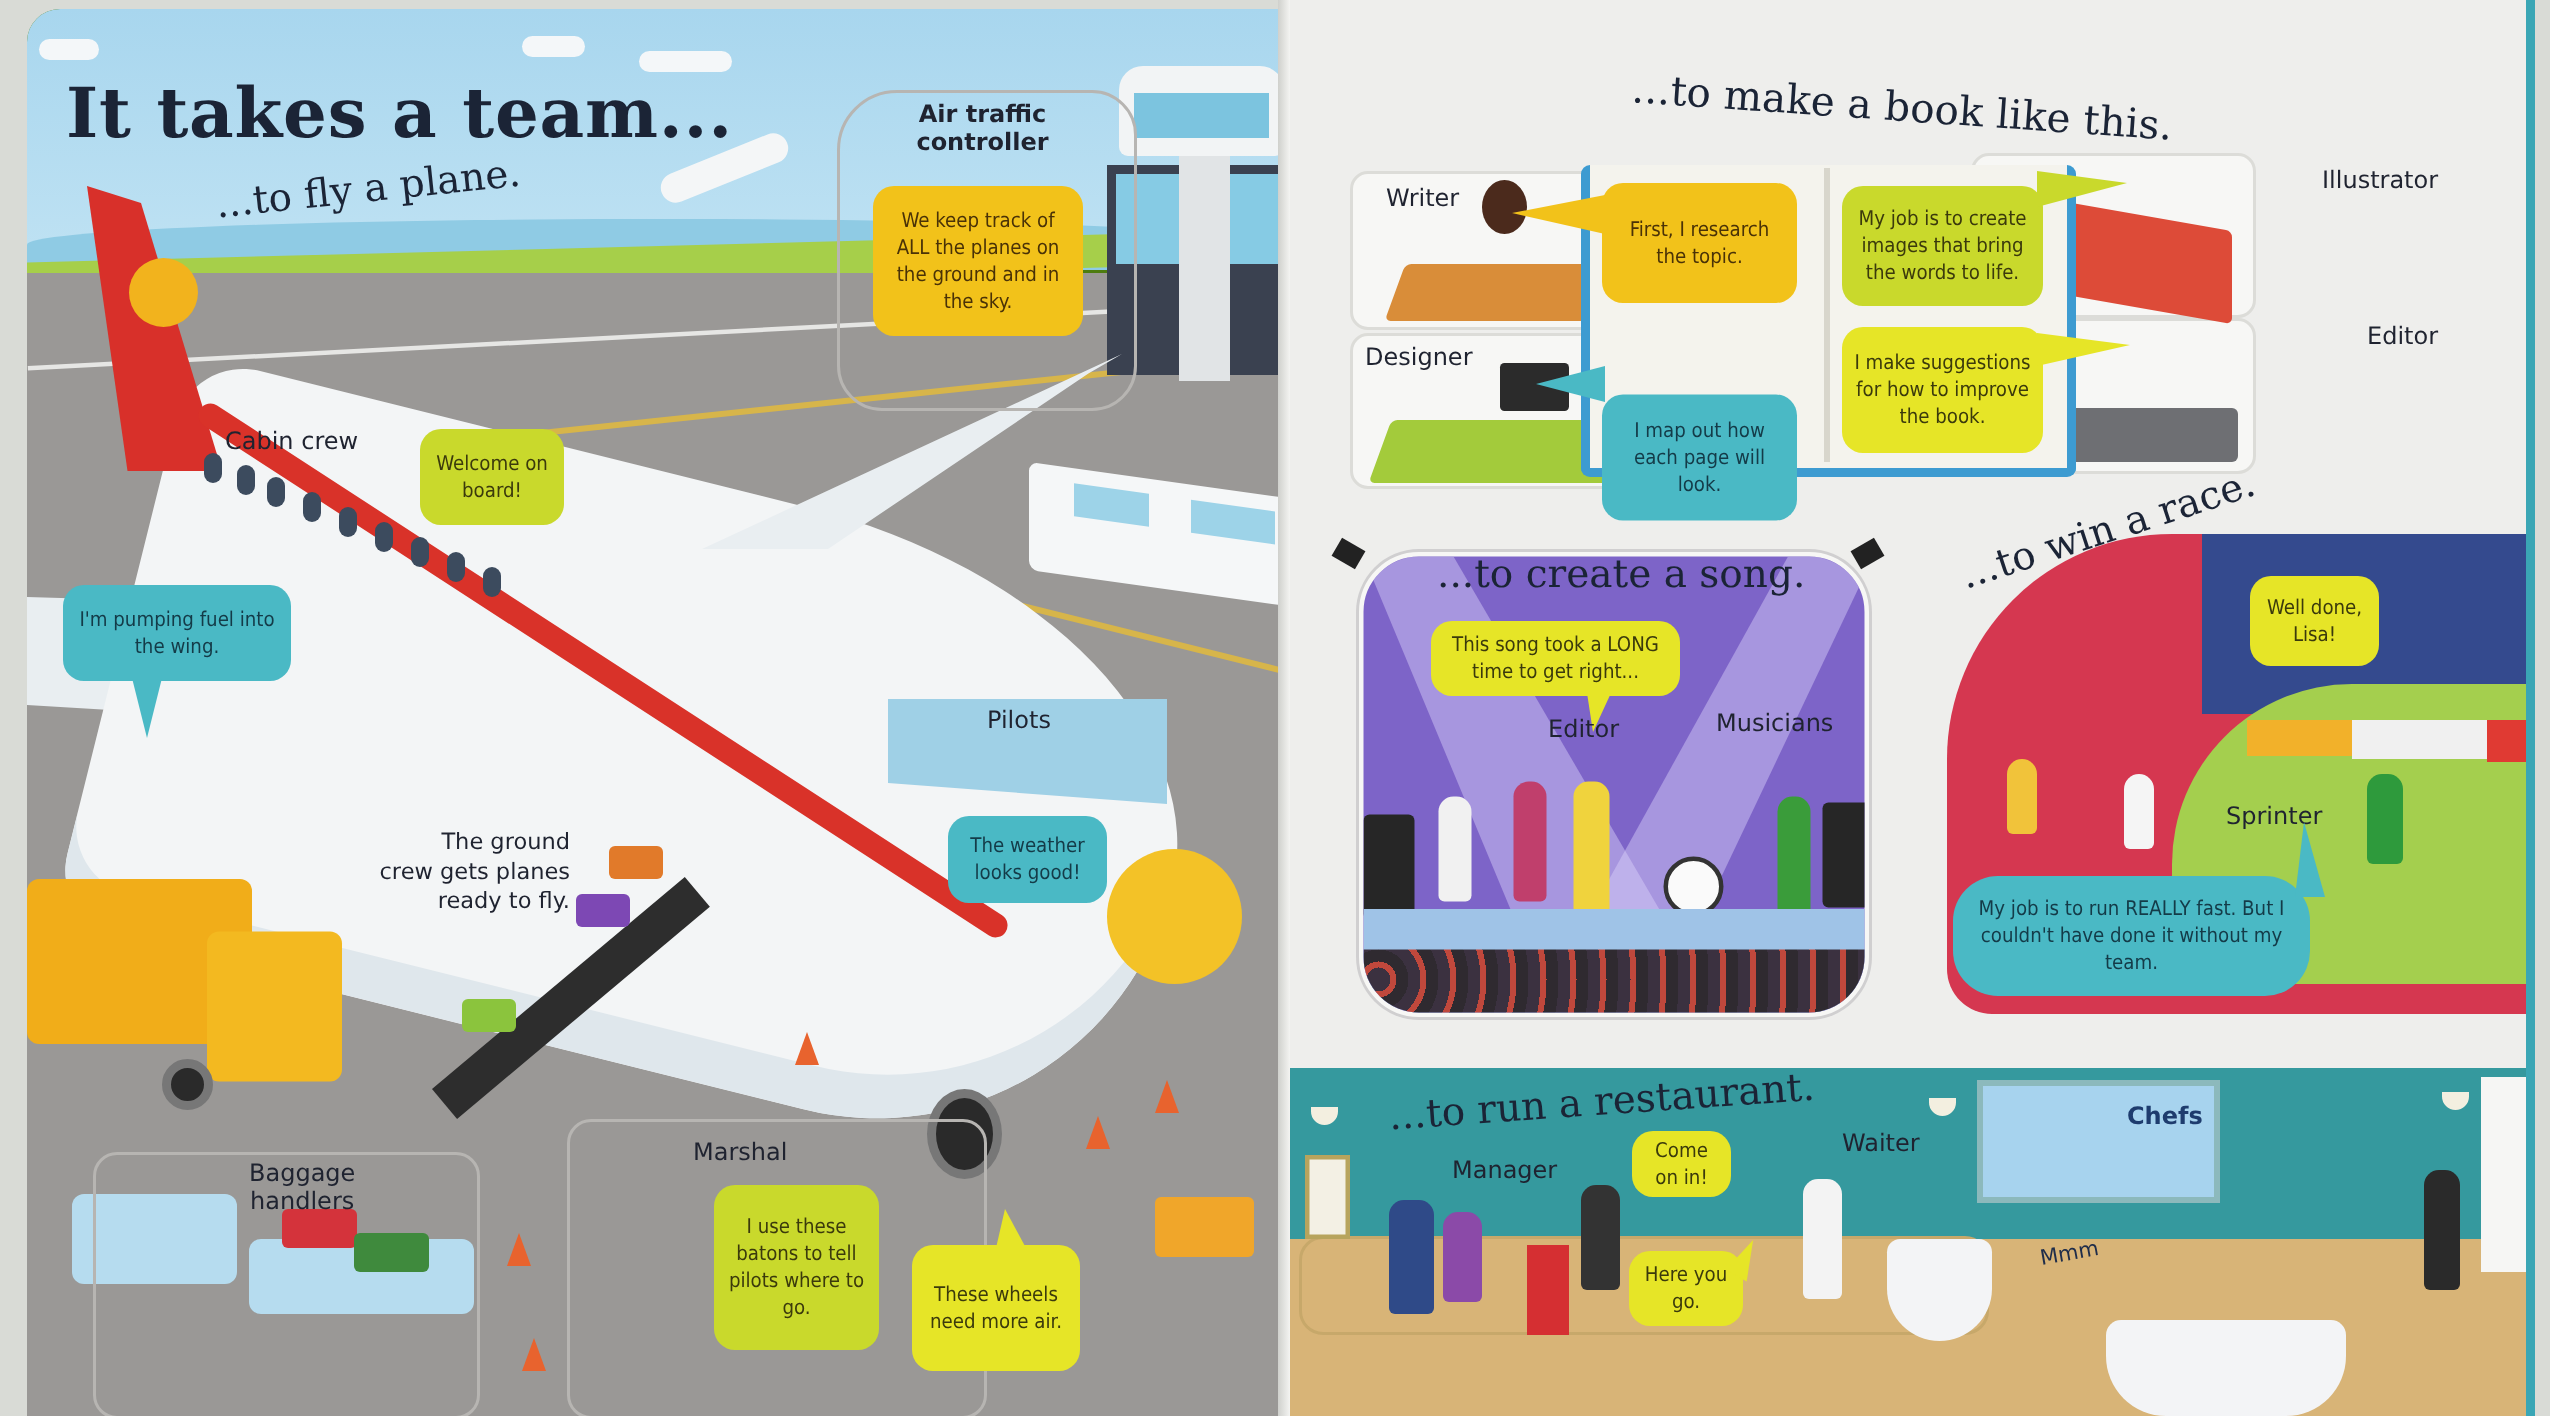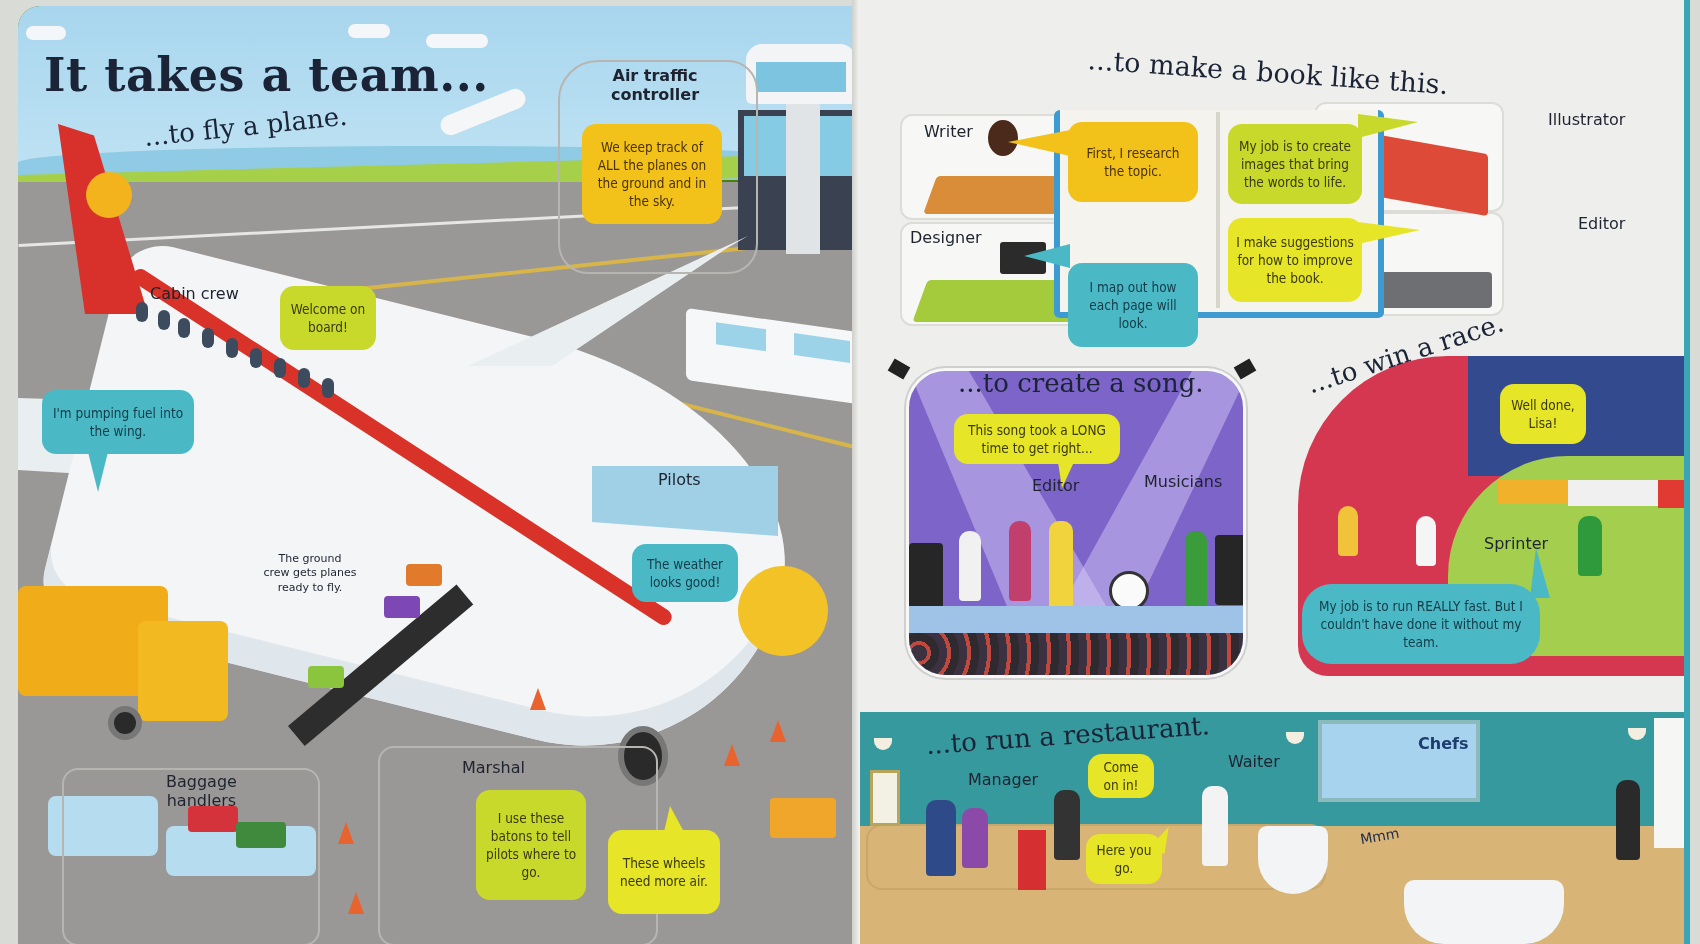--- a/index.html
+++ b/index.html
@@ -160,21 +160,21 @@
   <div class="bubble b-yellow" style="left:564px;top:118px;width:140px;height:100px;">We keep track of ALL the planes on the ground and in the sky.</div>
 
   <div class="abs lbl" style="left:132px;top:278px;font-weight:normal;">Cabin crew</div>
   <div class="bubble b-lime" style="left:262px;top:280px;width:96px;height:64px;">Welcome on board!</div>
   <div class="bubble b-teal" style="left:24px;top:384px;width:152px;height:64px;">I'm pumping fuel into the wing.</div>
   <div class="tail" style="left:70px;top:446px;border-left:10px solid transparent;border-right:10px solid transparent;border-top:40px solid #4ab9c5;"></div>
 
   <div class="abs lbl" style="left:640px;top:448px;font-weight:normal;margin-top:16px;">Pilots</div>
   <div class="bubble b-teal" style="left:614px;top:538px;width:106px;height:58px;">The weather looks good!</div>
 
-  <div class="abs" style="left:222px;top:546px;width:140px;text-align:center;font-size:11px;line-height:1.3;color:#1f2330;">
+  <div class="abs" style="left:222px;top:546px;width:140px;text-align:right;font-size:15px;line-height:1.3;color:#1f2330;">
     <div>The ground</div>
     <div>crew gets planes</div>
     <div>ready to fly.</div>
   </div>
 
   <div class="abs lbl" style="left:148px;top:766px;text-align:center;font-weight:normal;">
     <div>Baggage</div>
     <div>handlers</div>
   </div>
 

